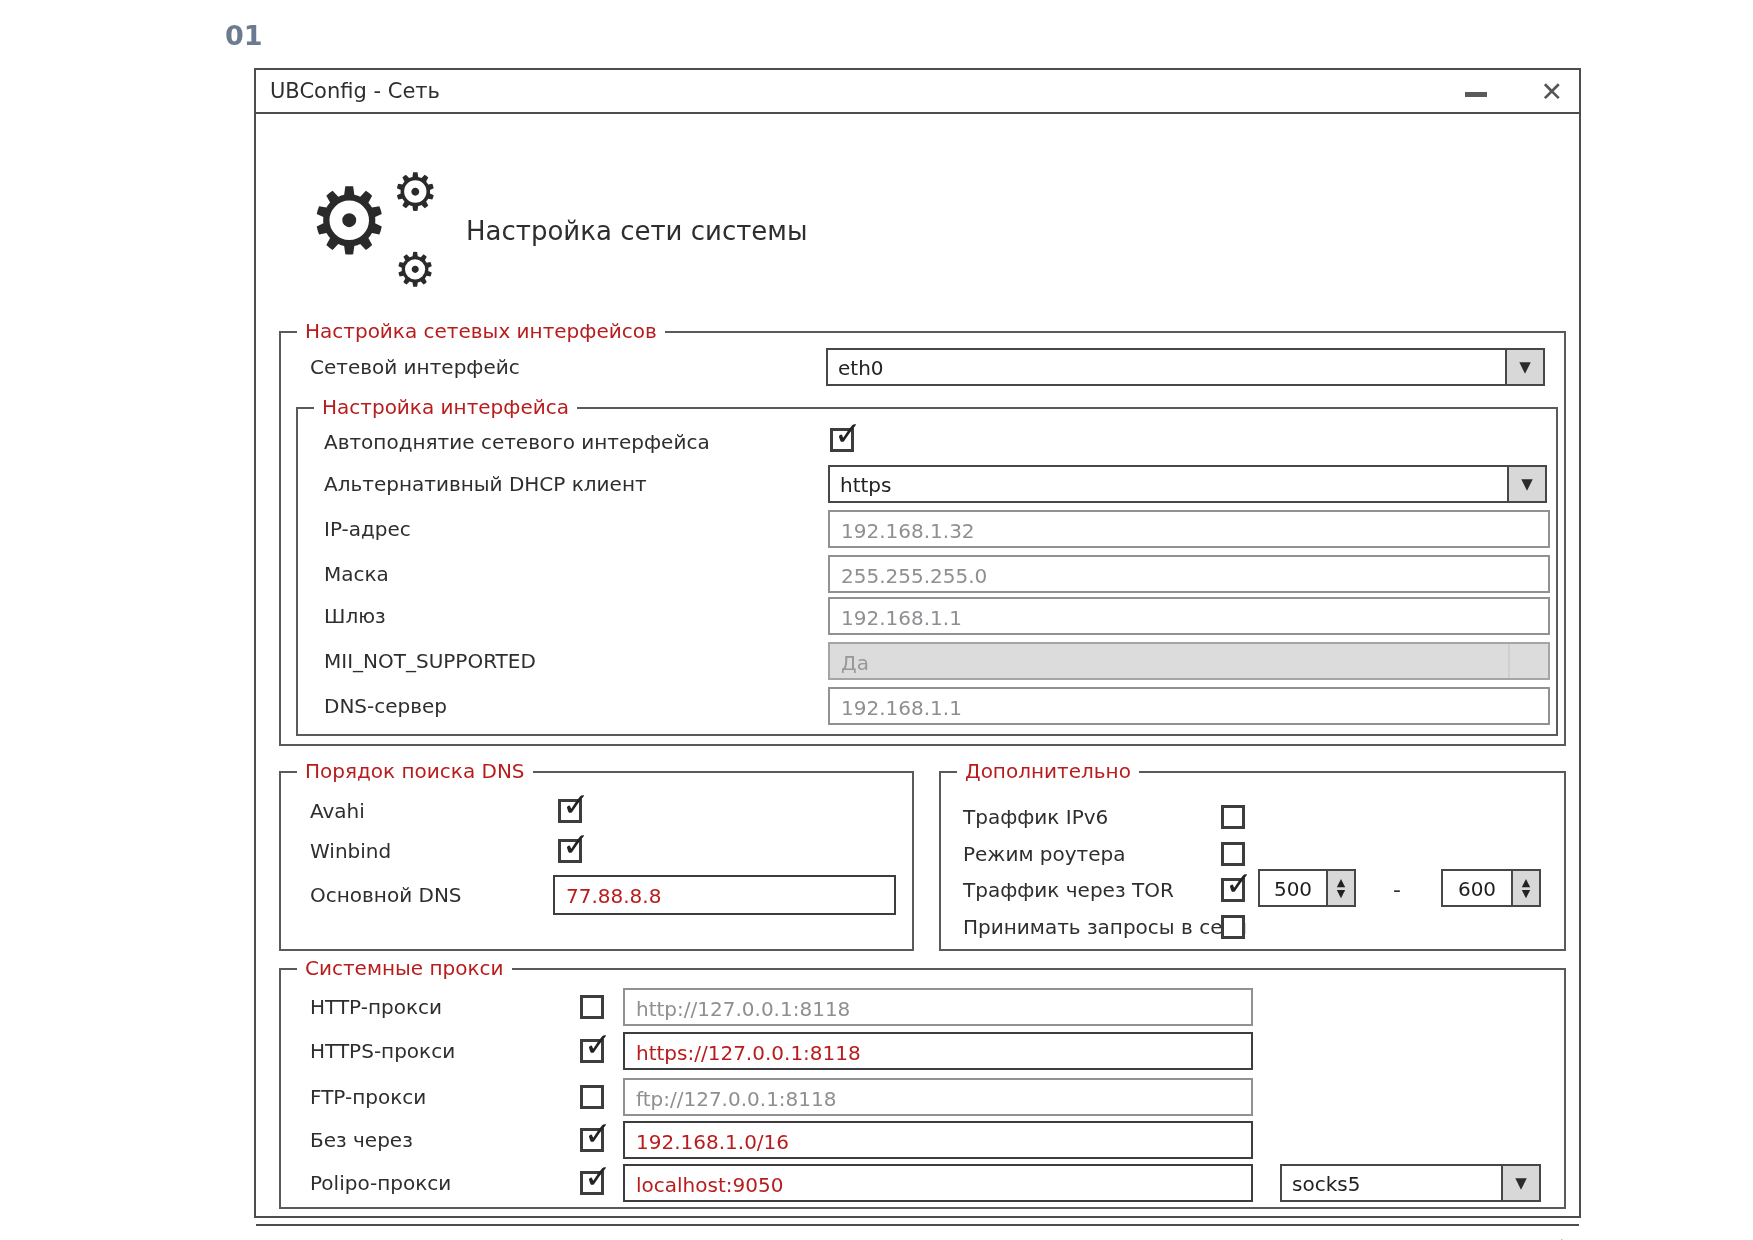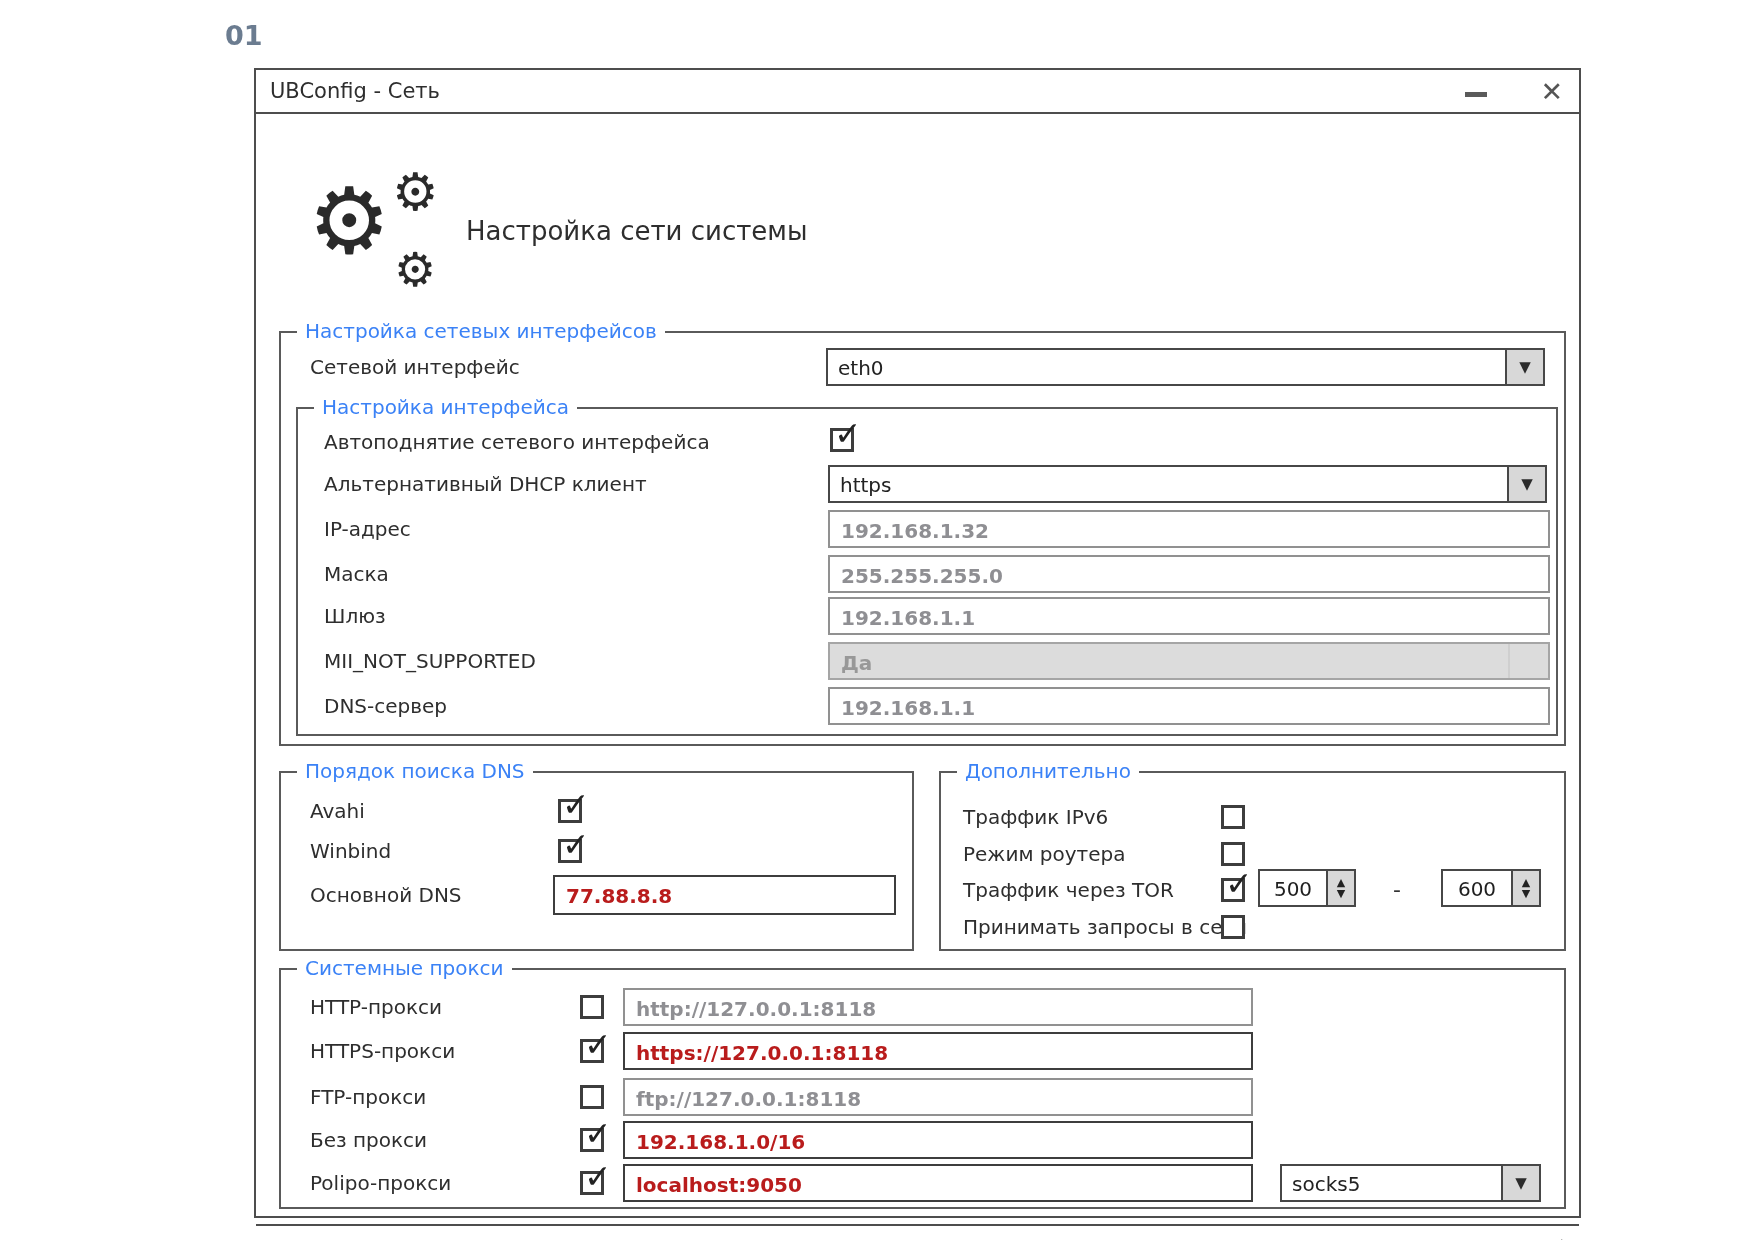--- a/index.html
+++ b/index.html
@@ -17,31 +17,31 @@
 
   .client{position:absolute;left:0;top:44px;right:0;bottom:0;}
 
   .gear{position:absolute;color:#2a2a2a;line-height:1;}
   .gear-big{left:52px;top:62px;font-size:92px;}
   .gear-top{left:136px;top:52px;font-size:52px;}
   .gear-bot{left:138px;top:132px;font-size:47px;}
   .app-subtitle{position:absolute;left:210px;top:102px;font-size:26px;color:#2e2e2e;}
 
   .group{position:absolute;border:2px solid #5a5a5a;box-sizing:border-box;background:#fff;}
-  .legend{position:absolute;top:-14px;left:16px;background:#fff;padding:0 8px;font-size:20px;color:#3b82f6;white-space:nowrap;}
+  .legend{position:absolute;top:-14px;left:16px;background:#fff;padding:0 8px;font-size:20px;color:#b91c1c;white-space:nowrap;}
 
   .lbl{position:absolute;font-size:20px;color:#2e2e2e;white-space:nowrap;line-height:24px;}
 
   .combo{position:absolute;height:38px;border:2px solid #474747;background:#fff;box-sizing:border-box;cursor:pointer;}
   .combo .val{position:absolute;left:10px;top:6px;font-size:20px;color:#222;}
   .combo .dd{position:absolute;right:0;top:0;bottom:0;width:38px;background:#d8d8d8;
              border-left:2px solid #474747;display:flex;align-items:center;justify-content:center;box-sizing:border-box;}
   .combo .dd span{font-size:15px;color:#2b2b2b;}
 
-  .tbox{position:absolute;height:38px;box-sizing:border-box;background:#fff;font-weight:bold;}
+  .tbox{position:absolute;height:38px;box-sizing:border-box;background:#fff;}
   .tbox .val{position:absolute;left:11px;top:7px;font-size:20px;white-space:nowrap;}
   .tbox.light{border:2px solid #919191;}
   .tbox.light .val{color:#8f8f93;}
   .tbox.strong{border:2px solid #3d3d3d;}
   .tbox.strong .val{color:#b91c1c;}
   .tbox.disabled{border:2px solid #a5a5a5;background:#dcdcdc;}
   .tbox.disabled .val{color:#989898;}
   .tbox.disabled .divider{position:absolute;right:38px;top:0;bottom:0;width:2px;background:#cfcfcf;}
 
   .cb{position:absolute;width:24px;height:24px;border:3px solid #3d3d3d;background:#fff;box-sizing:border-box;cursor:pointer;}
@@ -204,21 +204,21 @@
         <div class="tbox strong" style="left:342px;top:62px;width:630px;">
           <span class="val">https://127.0.0.1:8118</span>
         </div>
 
         <div class="lbl" style="left:29px;top:115px;">FTP-прокси</div>
         <span class="cb" style="left:299px;top:115px;"></span>
         <div class="tbox light" style="left:342px;top:108px;width:630px;">
           <span class="val">ftp://127.0.0.1:8118</span>
         </div>
 
-        <div class="lbl" style="left:29px;top:158px;">Без прокси</div>
+        <div class="lbl" style="left:29px;top:158px;">Без через</div>
         <span class="cb" style="left:299px;top:158px;">
           <span class="check">✓</span>
         </span>
         <div class="tbox strong" style="left:342px;top:151px;width:630px;">
           <span class="val">192.168.1.0/16</span>
         </div>
 
         <div class="lbl" style="left:29px;top:201px;">Polipo-прокси</div>
         <span class="cb" style="left:299px;top:201px;">
           <span class="check">✓</span>

